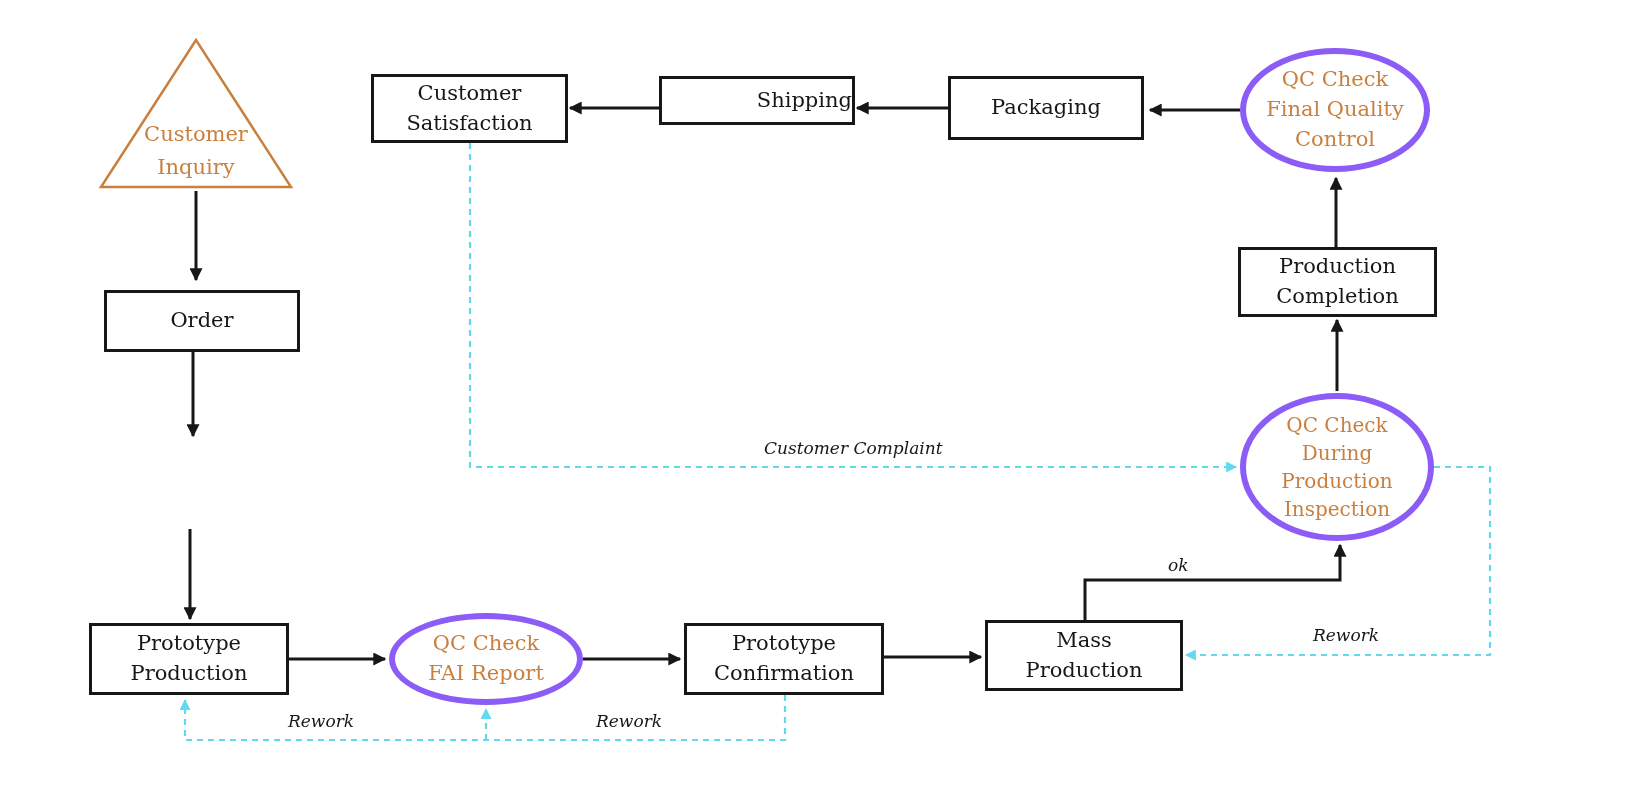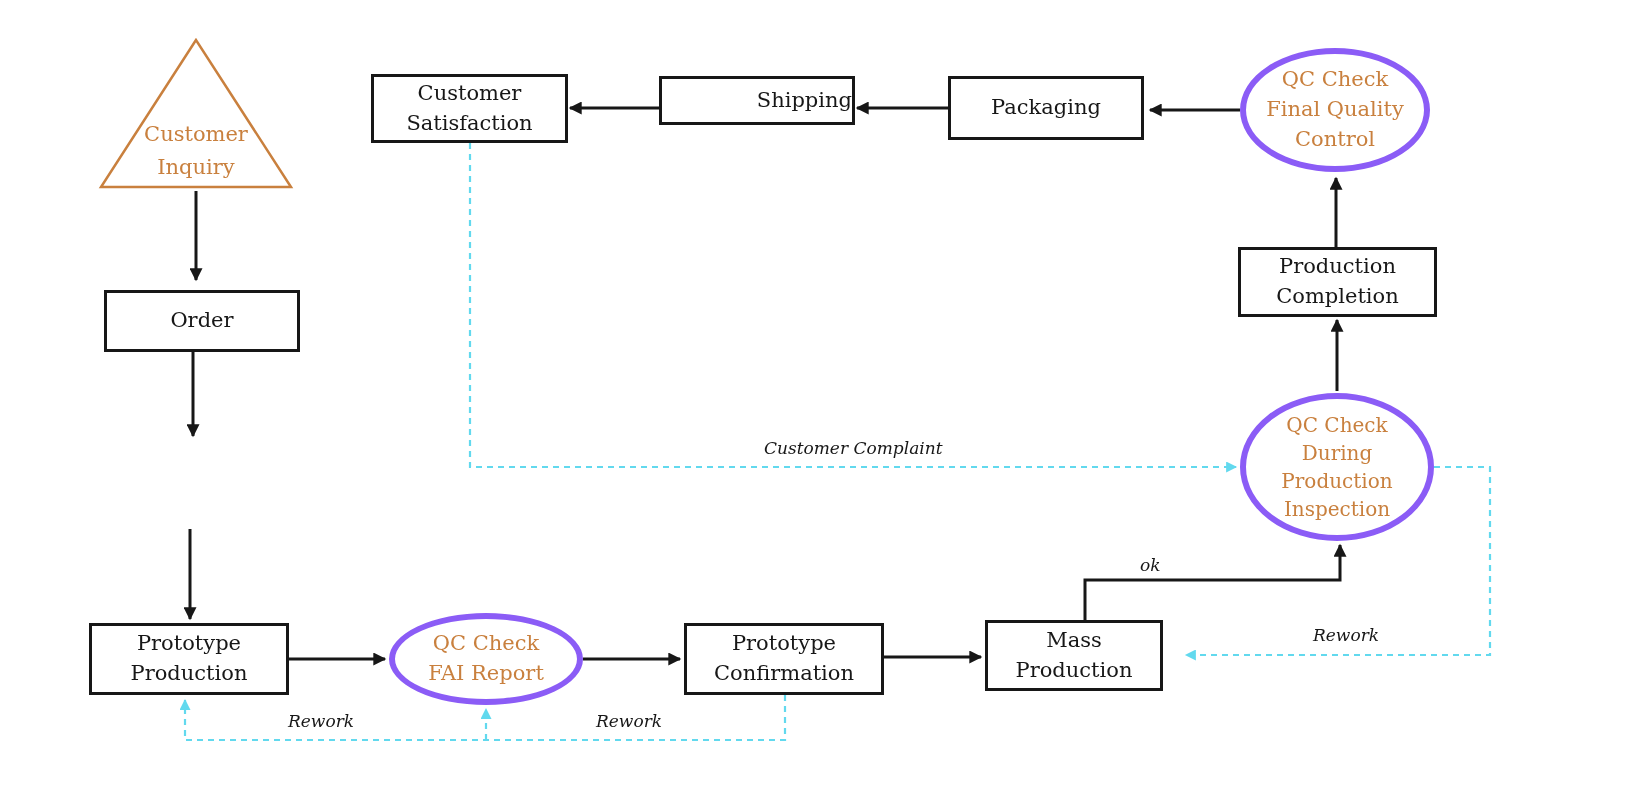--- a/index.html
+++ b/index.html
@@ -27,21 +27,21 @@
   .node span { white-space: pre-line; display: block; }
   .rect   { border: 3px solid #171717; }
   .ellipse{ border: 6px solid #8b5cf6; border-radius: 50%; }
   .orange { color: #c9803e; }
 
   #n-order      { left: 104px;  top: 283px; width: 196px; height: 62px; margin-top: 7px; }
   #n-drawing    { left: 95px;  top: 439px; width: 192px; height: 90px; }
   #n-proto-prod { left: 89px;  top: 623px; width: 200px; height: 72px; }
   #n-qc-fai     { left: 389px; top: 613px; width: 194px; height: 92px; }
   #n-proto-conf { left: 684px; top: 623px; width: 200px; height: 72px; }
-  #n-mass       { left: 985px; top: 620px; width: 178px; height: 71px; }
+  #n-mass       { left: 985px; top: 620px; width: 198px; height: 71px; }
   #n-qc-during  { left: 1240px; top: 393px; width: 194px; height: 148px; font-size: 20px; line-height: 1.4; }
   #n-prod-comp  { left: 1238px; top: 247px; width: 199px; height: 70px; }
   #n-qc-final   { left: 1240px; top: 48px;  width: 190px; height: 124px; }
   #n-packaging  { left: 948px; top: 76px;  width: 196px; height: 64px; text-align: right; }
   #n-shipping   { left: 659px; top: 76px;  width: 196px; height: 49px; justify-content: flex-end; }
   #n-cust-sat   { left: 371px; top: 74px;  width: 197px; height: 69px; }
 
   .tri-label {
     position: absolute;
     left: 103px; top: 118px; width: 186px;
@@ -52,21 +52,21 @@
     white-space: pre-line;
   }
   .edge-label {
     position: absolute;
     font-style: italic;
     font-size: 17px;
     color: #171717;
     white-space: nowrap;
   }
   #lbl-complaint   { left: 764px;  top: 438px; text-align: center; }
-  #lbl-ok          { left: 1140px; top: 555px; }
+  #lbl-ok          { left: 1168px; top: 555px; }
   #lbl-rework-mass { left: 1313px; top: 625px; }
   #lbl-rework-proto{ left: 288px;  top: 711px; }
   #lbl-rework-fai  { left: 596px;  top: 711px; }
 </style>
 </head>
 <body>
 
 <div class="canvas">
 
   <svg class="wires" width="1639" height="804" viewBox="0 0 1639 804">

